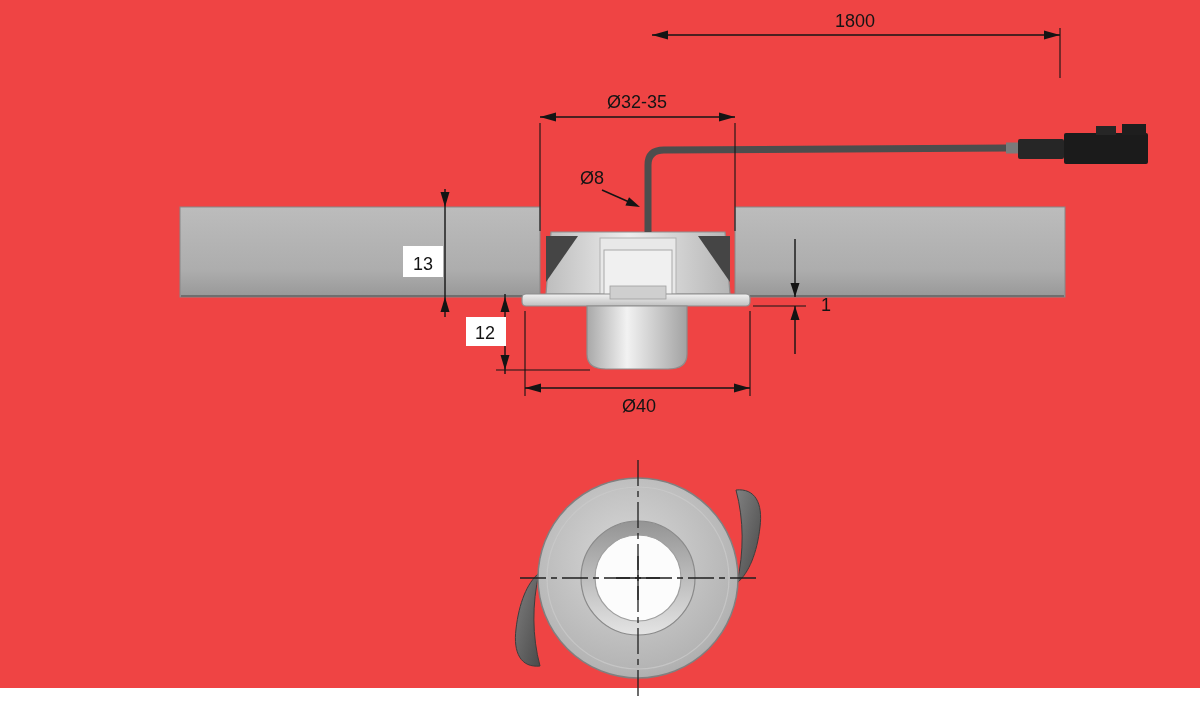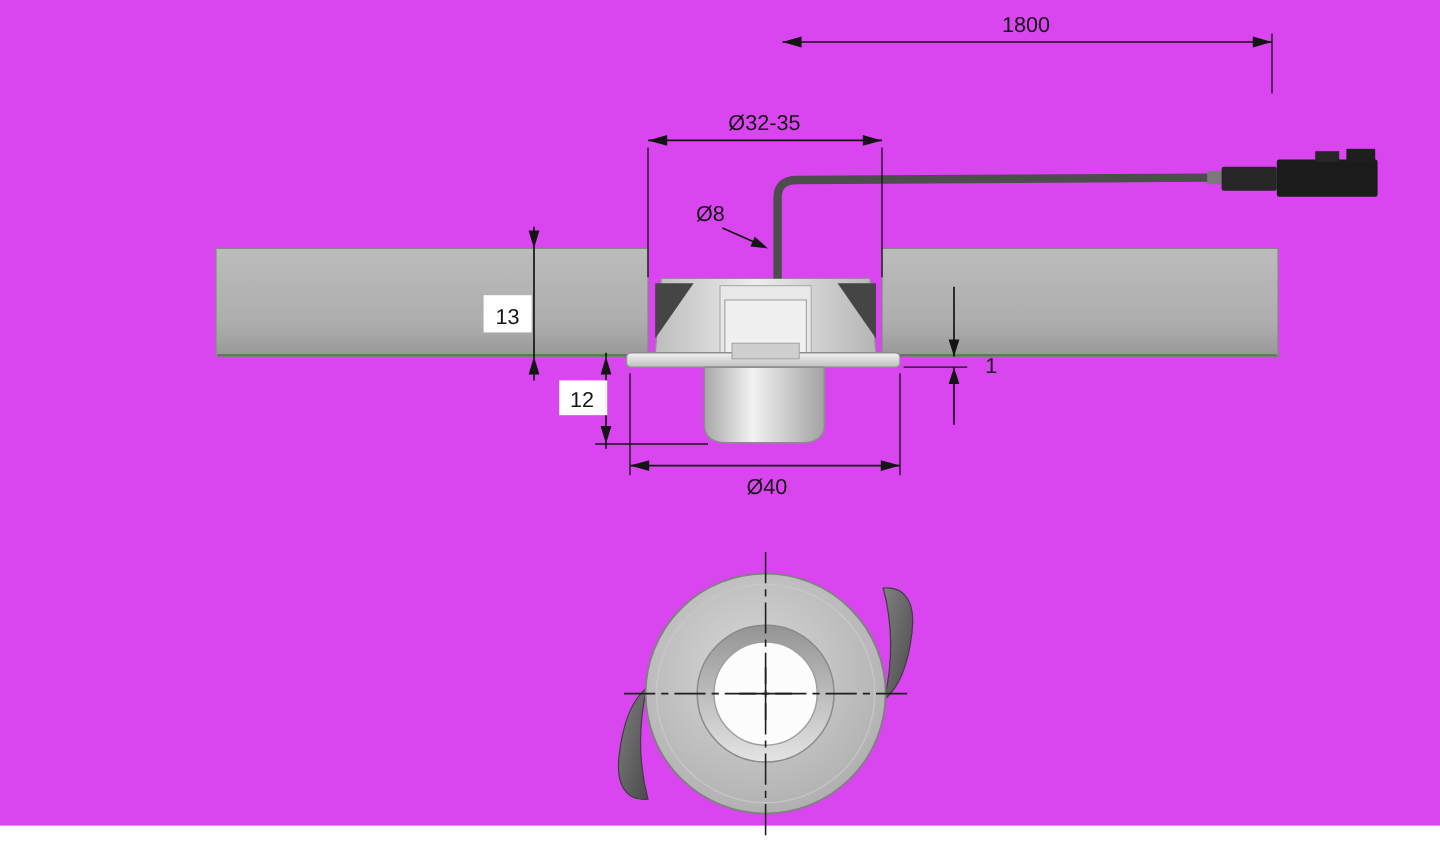--- a/index.html
+++ b/index.html
@@ -8,21 +8,21 @@
     width: 1200px;
     height: 717px;
     background: #ffffff;
     overflow: hidden;
     font-family: "Liberation Sans", sans-serif;
   }
   .stage {
     position: relative;
     width: 1200px;
     height: 688px;
-    background: #d946ef;
+    background: #ef4444;
   }
   svg { display: block; }
   svg text {
     font-family: "Liberation Sans", sans-serif;
     font-size: 18px;
     fill: #141414;
   }
   .dim   { stroke: #141414; stroke-width: 1.4; fill: none; }
   .ext   { stroke: #141414; stroke-width: 1.1; fill: none; }
   .arr   { fill: #141414; stroke: none; }

